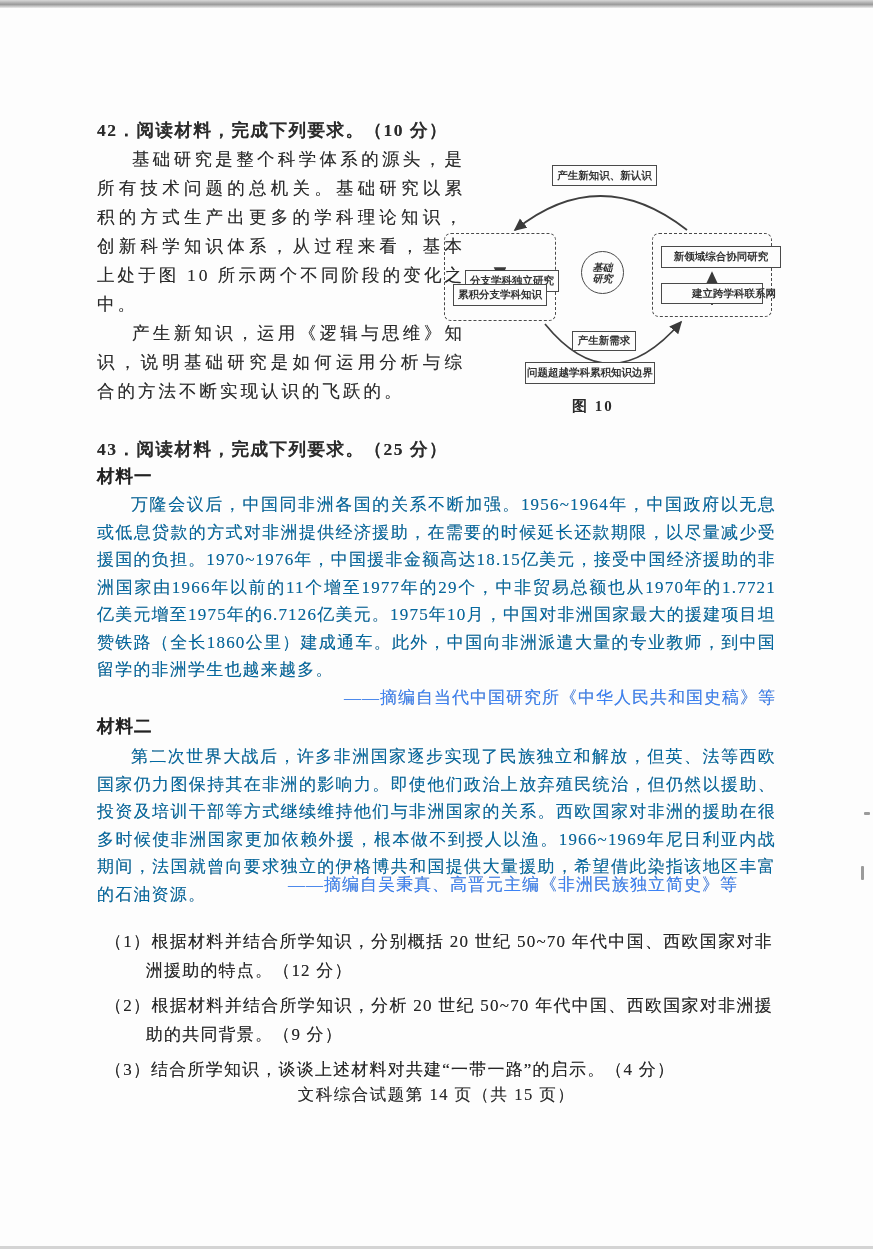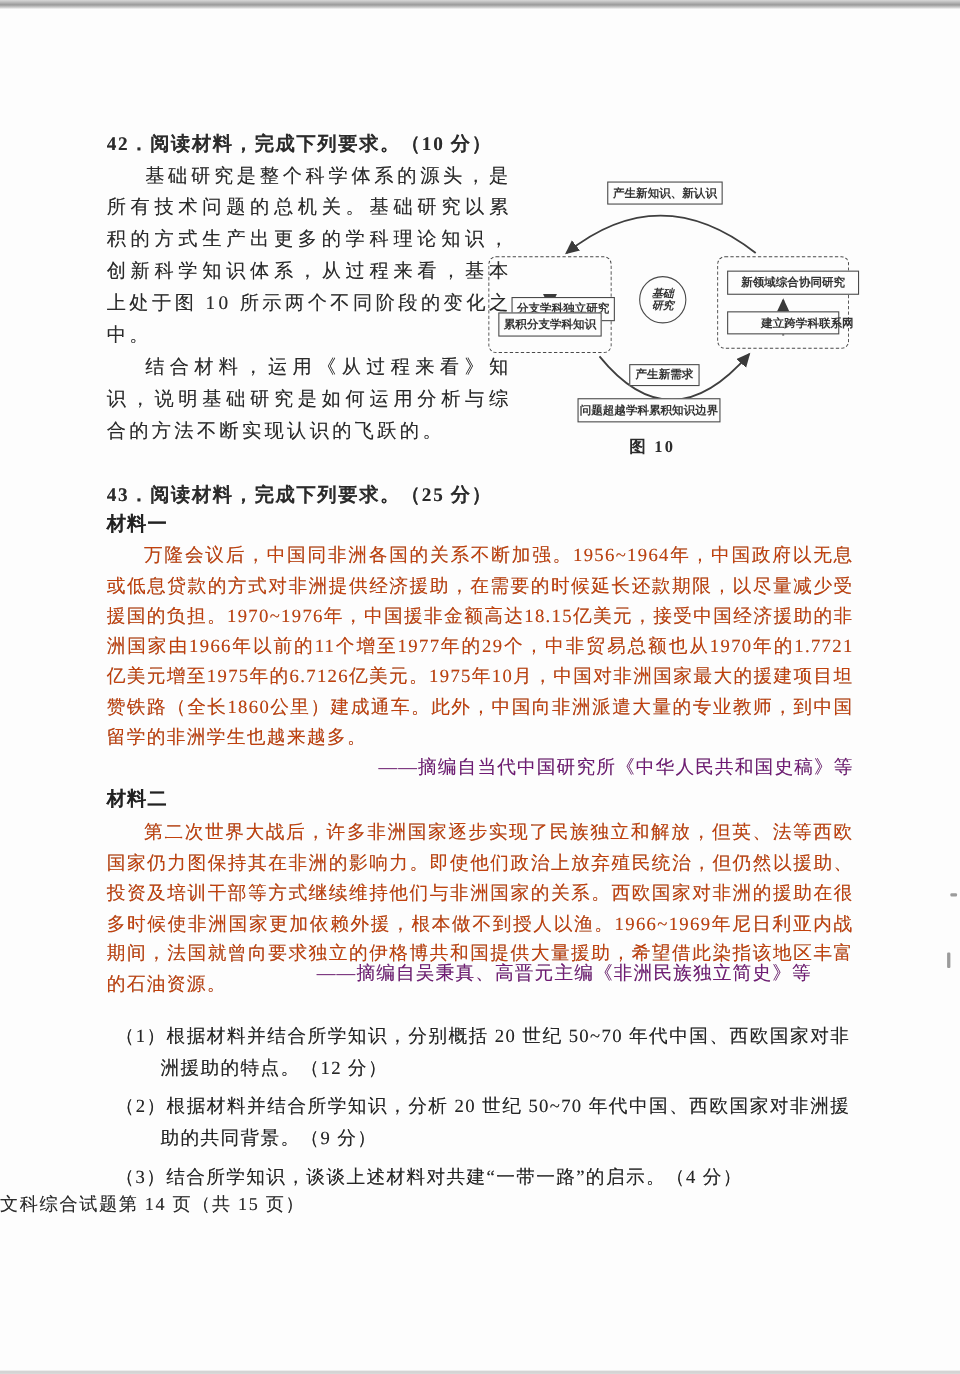--- a/index.html
+++ b/index.html
@@ -65,54 +65,54 @@
     text-shadow:0 0 .5px rgba(40,40,40,.45);
   }
   .material-label {
     position:absolute; left:97px; width:120px;
     font-size:17.5px; font-weight:bold; letter-spacing:1px; color:#222;
     text-shadow:0 0 .5px rgba(40,40,40,.5);
   }
   .material-text {
     position:absolute; left:97px; width:679px;
     font-size:17px; line-height:27.5px; letter-spacing:1.2px;
-    text-align:justify; text-indent:2em; color:#c2410c;
+    text-align:justify; text-indent:2em; color:#0369a1;
     text-shadow:0 0 .5px rgba(40,40,40,.4);
   }
   .material-source {
     position:absolute; left:97px; width:679px;
-    font-size:17px; letter-spacing:1px; text-align:right; color:#701a75;
+    font-size:17px; letter-spacing:1px; text-align:right; color:#3b82f6;
     text-shadow:0 0 .5px rgba(40,40,40,.4);
   }
   .subq-list { position:absolute; left:105px; top:928px; width:668px; }
   .subq {
     font-size:17px; line-height:28.5px; letter-spacing:1.2px; color:#262626;
     padding-left:2.4em; text-indent:-2.4em; margin-bottom:7px; text-align:justify;
     text-shadow:0 0 .5px rgba(40,40,40,.5);
   }
   .footer {
-    position:absolute; left:0; top:1084px; width:873px; 
+    position:absolute; left:0; top:1084px; width:873px; text-align:center;
     font-size:16.5px; letter-spacing:1.5px; color:#2b2b2b;
     text-shadow:0 0 .5px rgba(40,40,40,.45);
   }
 </style>
 </head>
 <body>
 
 <div class="page">
 
   <div class="scan-edge-top"></div>
   <div class="scan-edge-bottom"></div>
   <div class="scan-mark" style="left:864px; top:812px; width:6px; height:3px;"></div>
   <div class="scan-mark" style="left:861px; top:866px; width:3px; height:14px;"></div>
 
   <div class="q42-col">
     <div class="q-heading">42．阅读材料，完成下列要求。（10 分）</div>
     <div class="para-indent">基础研究是整个科学体系的源头，是所有技术问题的总机关。基础研究以累积的方式生产出更多的学科理论知识，创新科学知识体系，从过程来看，基本上处于图 10 所示两个不同阶段的变化之中。</div>
-    <div class="para-indent">结合材料，运用《从过程来看》知识，说明基础研究是如何运用分析与综合的方法不断实现认识的飞跃的。</div>
+    <div class="para-indent">产生新知识，运用《逻辑与思维》知识，说明基础研究是如何运用分析与综合的方法不断实现认识的飞跃的。</div>
   </div>
 
   <div class="figure">
     <svg width="400" height="285" viewBox="0 0 400 285">
       <defs>
         <marker id="arr" markerWidth="8" markerHeight="8" refX="6.5" refY="3.5" orient="auto">
           <path d="M0,0 L7.5,3.5 L0,7 z" fill="#3a3a3a"></path>
         </marker>
       </defs>
 

